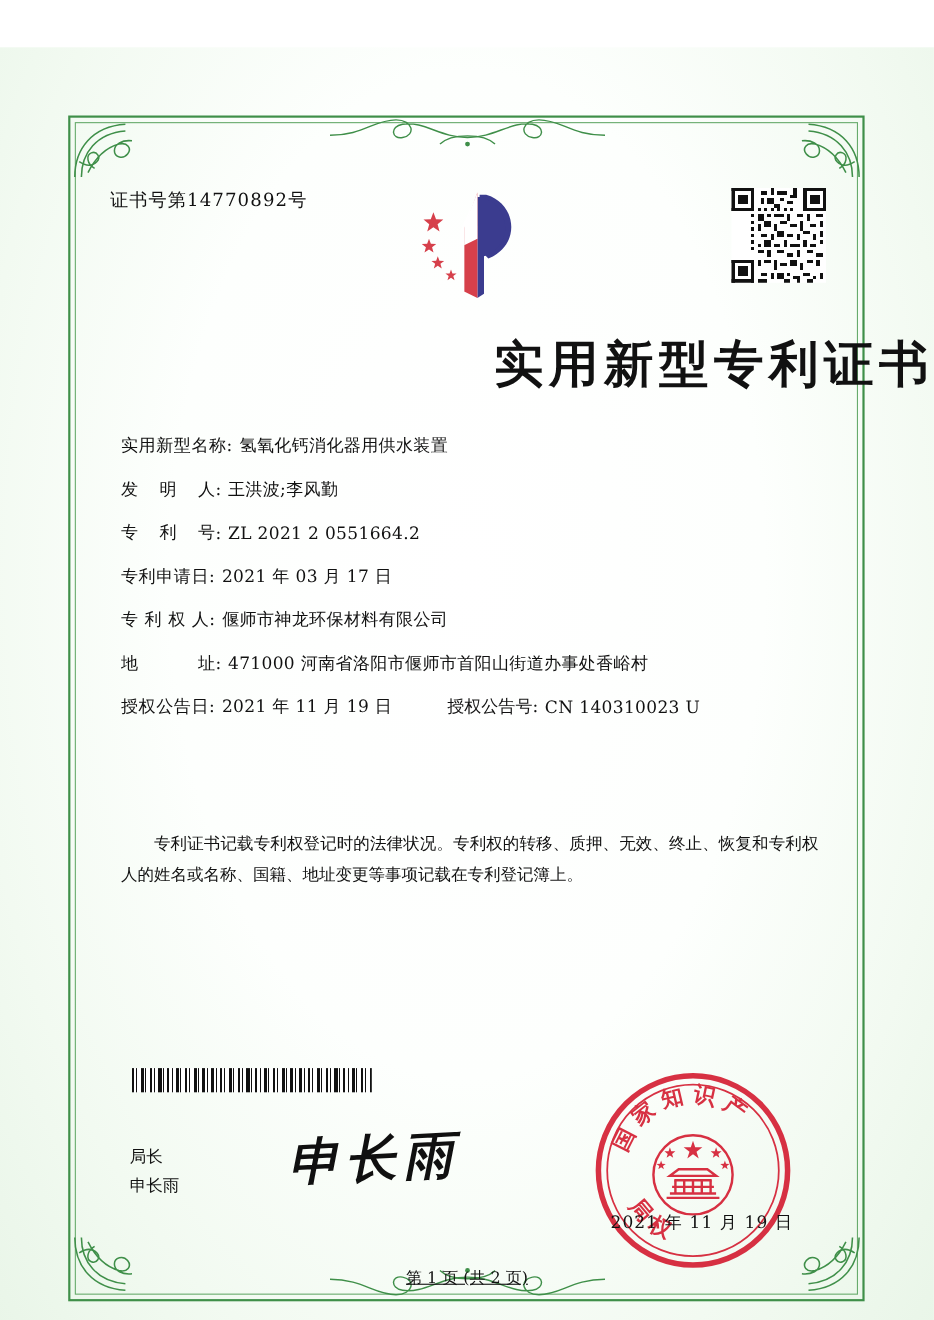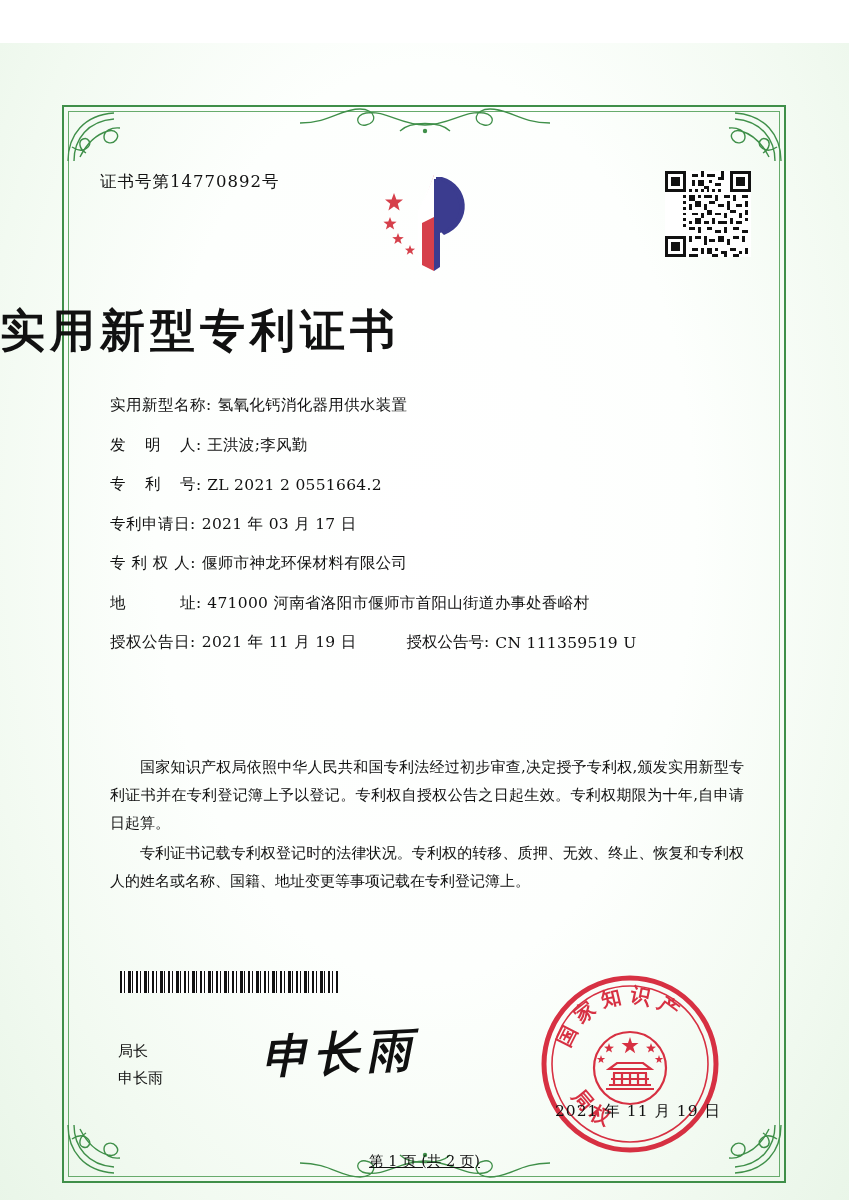--- a/index.html
+++ b/index.html
@@ -99,21 +99,21 @@
     top: 128px;
     width: 86px;
     height: 86px;
   }
 
   
   .main-title {
     position: absolute;
     left: 0; right: 0;
     top: 258px;
-    text-align: left;
+    text-align: right;
     font-size: 45px;
     font-weight: bold;
     letter-spacing: 5px;
     color: #111;
     font-family: "DejaVu Serif", serif;
   }
 
   
   .fields {
     position: absolute;
@@ -481,27 +481,26 @@
     <div class="field-row">
       <span class="field-label spread">地址</span>
       <span>:</span>
       <span class="field-value">471000 河南省洛阳市偃师市首阳山街道办事处香峪村</span>
     </div>
 
     <div class="field-row double">
       <span class="field-label">授权公告日:</span>
       <span class="field-value">2021 年 11 月 19 日</span>
       <span class="field-second">授权公告号:</span>
-      <span class="field-value">CN 111359519 U</span>
+      <span class="field-value">CN 140310023 U</span>
     </div>
 
   </div>
 
   <div class="paragraphs">
-    <p>国家知识产权局依照中华人民共和国专利法经过初步审查,决定授予专利权,颁发实用新型专利证书并在专利登记簿上予以登记。专利权自授权公告之日起生效。专利权期限为十年,自申请日起算。</p>
     <p>专利证书记载专利权登记时的法律状况。专利权的转移、质押、无效、终止、恢复和专利权人的姓名或名称、国籍、地址变更等事项记载在专利登记簿上。</p>
   </div>
 
   <div class="barcode"></div>
 
   <div class="sig-label">
     <div>局长</div>
     <div>申长雨</div>
   </div>
   <div class="sig-script">申长雨</div>

